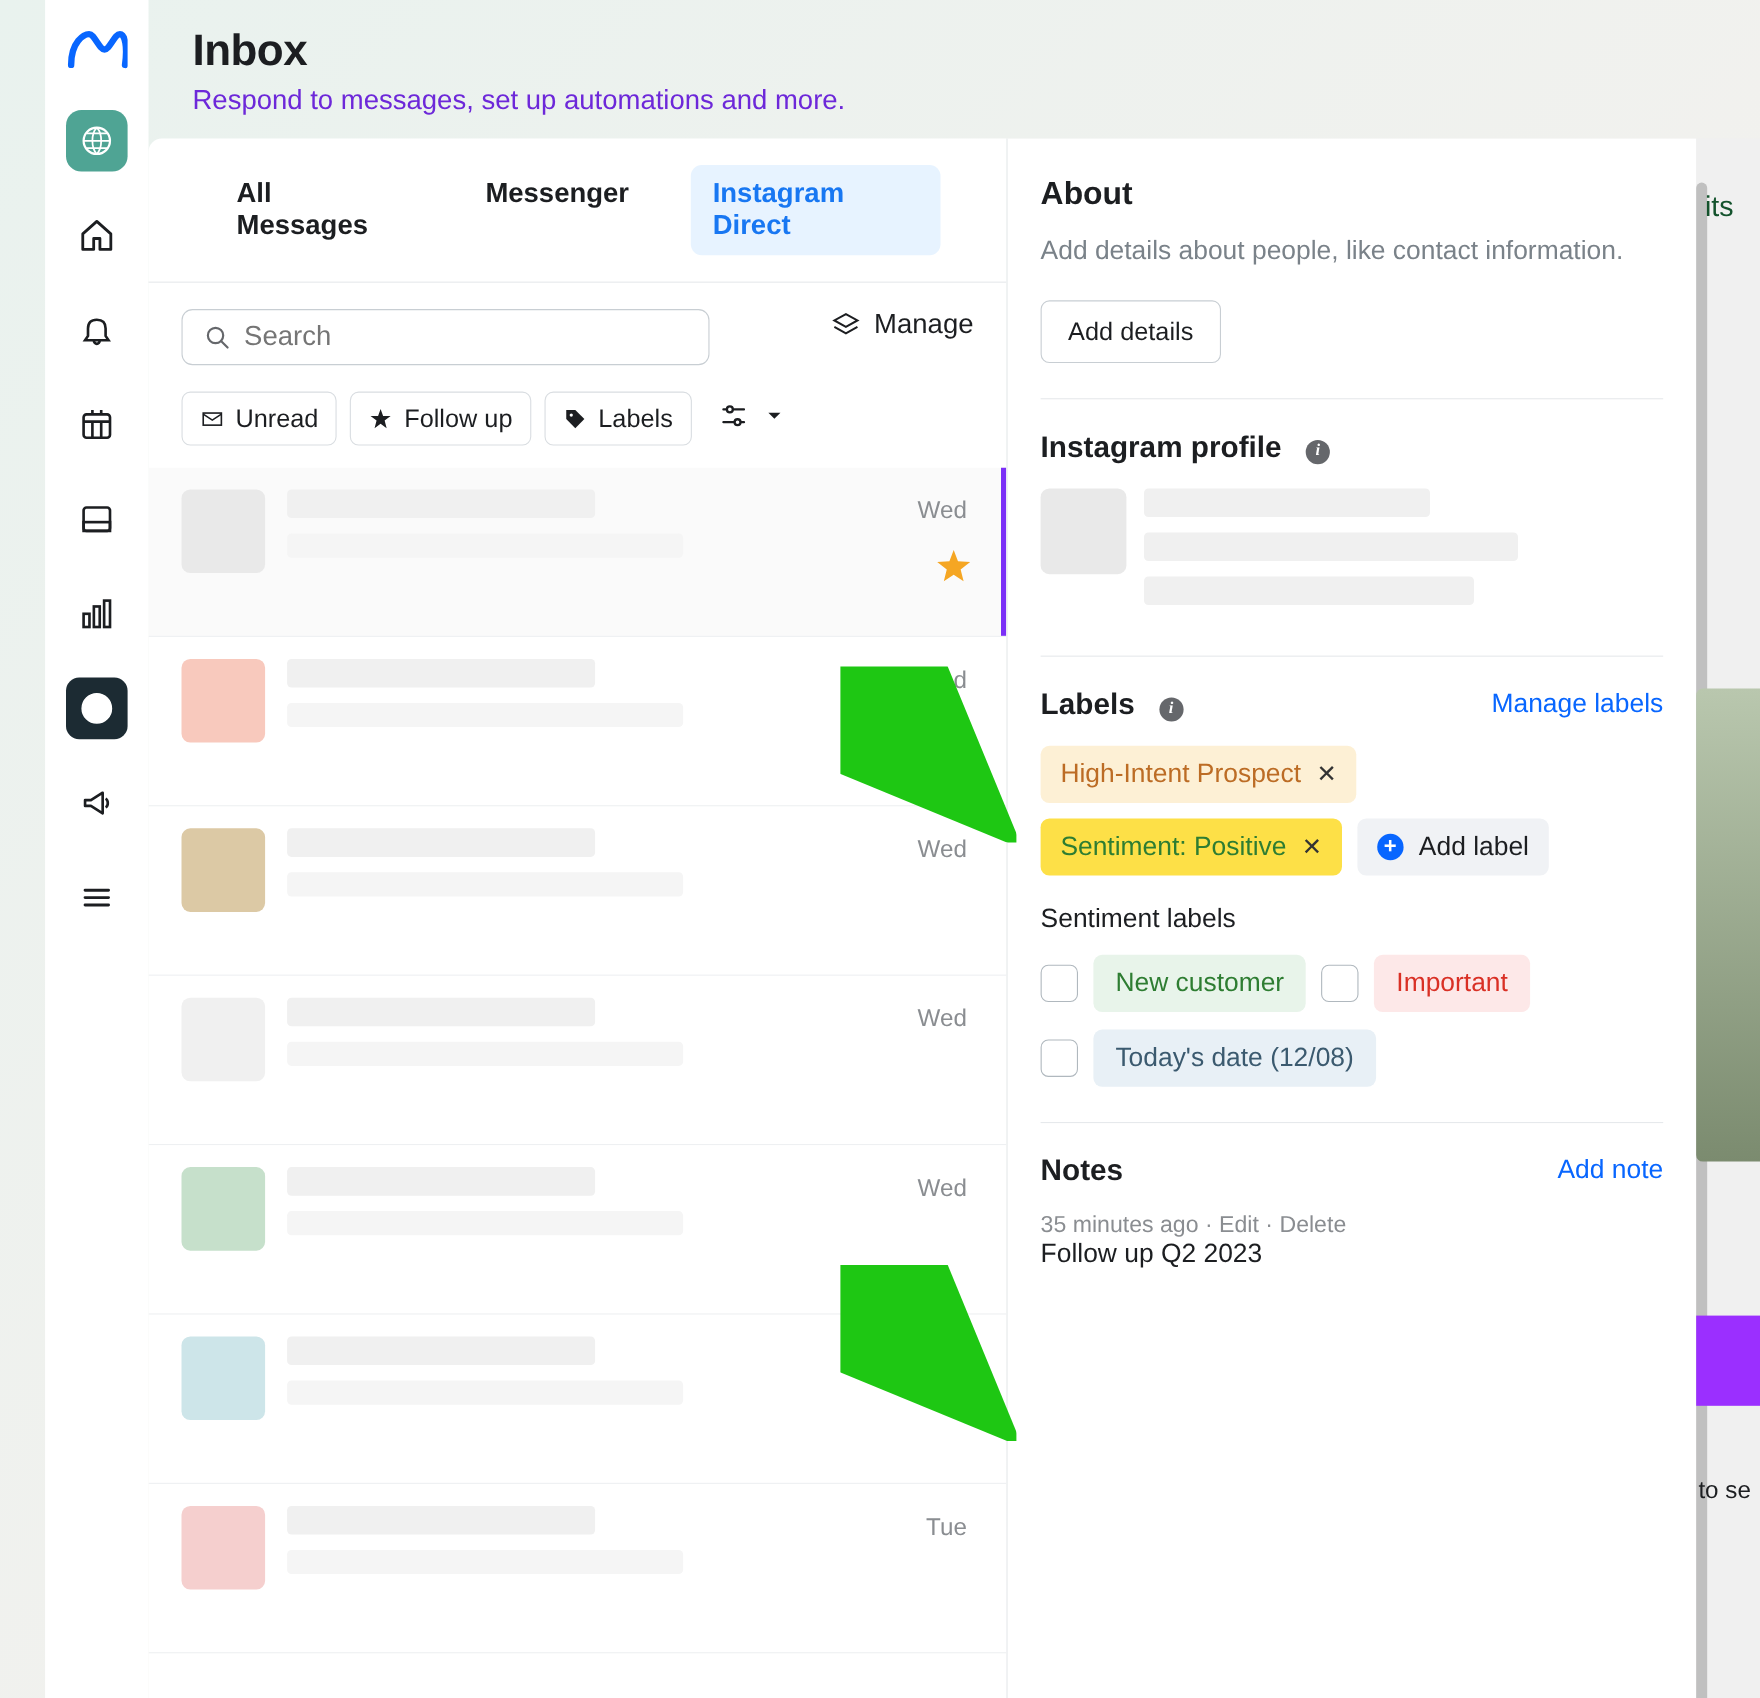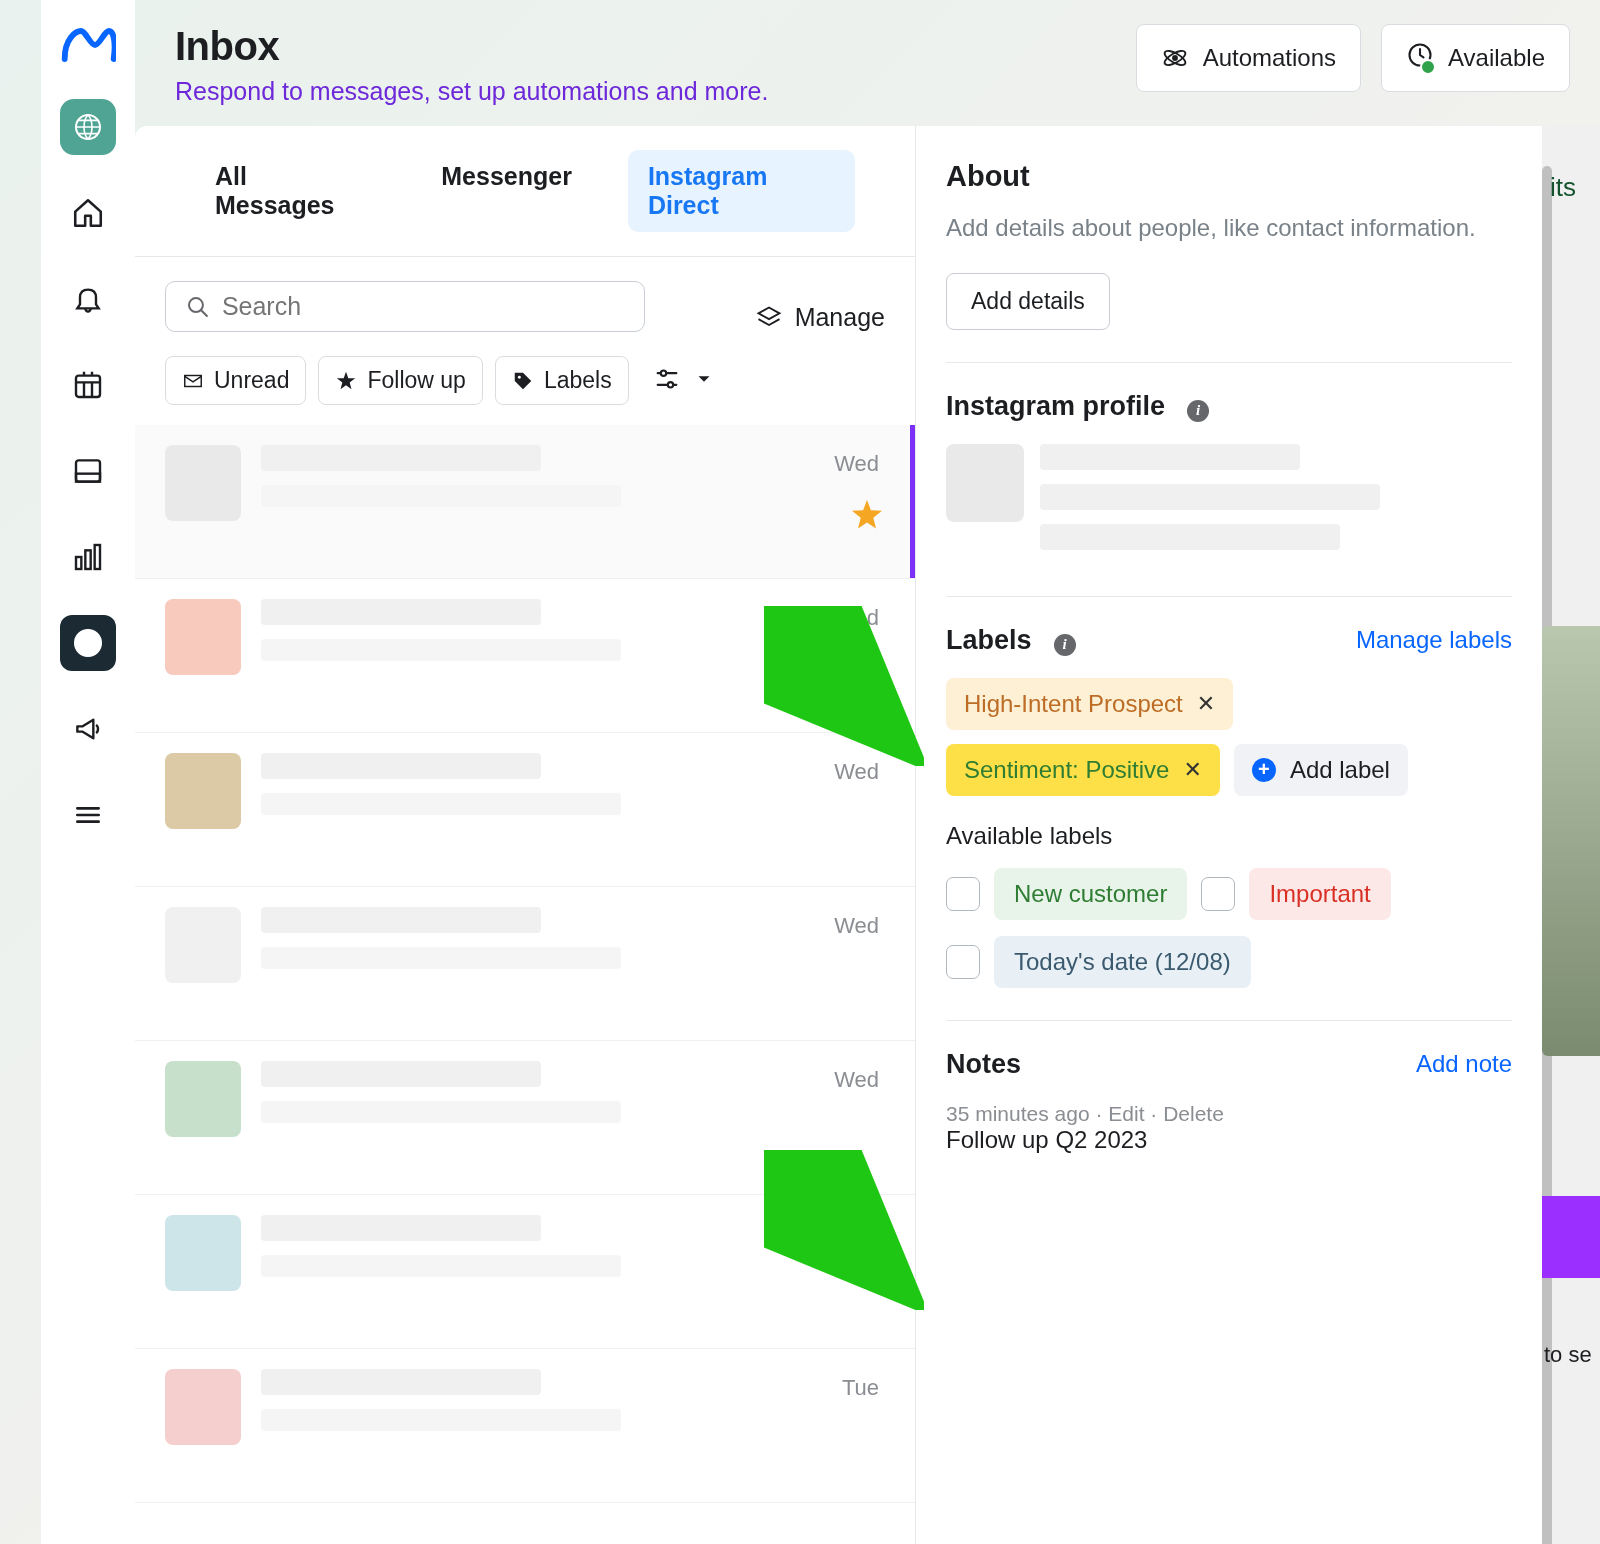--- a/index.html
+++ b/index.html
@@ -19,21 +19,21 @@
 .btn { background:#fff; border:1px solid #d9dde1; border-radius:8px; padding:16px 24px; font-size:24px; font-weight:500; color:#1c1e21; display:flex; align-items:center; gap:14px; cursor:pointer; }
 .btn svg { width:28px; height:28px; }
 .avail-dot { position:relative; }
 .avail-dot::after { content:""; position:absolute; width:12px; height:12px; background:#31a24c; border-radius:50%; bottom:0; right:-2px; border:2px solid #fff; }
 .panels { display:flex; flex:1; gap:0; padding:0 0 0 0; }
 .card { background:#fff; border-radius:12px 12px 0 0; }
 .col-list { width:780px; border-radius:12px 0 0 0; background:#fff; display:flex; flex-direction:column; border-right:0; }
 .tabs { display:flex; gap:36px; padding:24px 60px; border-bottom:1px solid #e6e9ec; }
 .tab { font-size:25px; font-weight:600; color:#1c1e21; padding:12px 20px; border-radius:10px; cursor:pointer; }
 .tab.active { background:#e7f3ff; color:#1877f2; }
-.toolbar { display:flex; align-items:flex-end; gap:28px; padding:24px 30px; }
+.toolbar { display:flex; align-items:flex-start; gap:28px; padding:24px 30px; }
 .search { flex:none; width:480px; display:flex; align-items:center; border:1px solid #c8ced3; border-radius:10px; padding:10px 20px; background:#fff; }
 .search input { border:none; outline:none; font-size:25px; color:#65676b; width:100%; background:transparent; }
 .search svg { width:26px; height:26px; margin-right:12px; }
 .toolbar .mng { display:flex; align-items:center; gap:12px; font-size:25px; color:#1c1e21; font-weight:500; cursor:pointer; margin-left:auto; }
 .filters { display:flex; gap:12px; padding:0 30px 20px 30px; align-items:center; }
 .chip { display:flex; align-items:center; gap:10px; background:#fff; border:1px solid #d9dde1; border-radius:8px; padding:10px 16px; font-size:23px; color:#1c1e21; font-weight:500; cursor:pointer; }
 .chip svg { width:22px; height:22px; }
 .filters .settings-icon { margin-left:12px; cursor:pointer; }
 .convos { flex:1; overflow:auto; }
 .convo { border-bottom:1px solid #eef0f2; height:154px; position:relative; padding:20px 30px; display:flex; }
@@ -153,39 +153,20 @@
         </svg>
     </div>
   </div>
 
   <div class="main">
     <div class="header">
       <div>
         <h1>Inbox</h1>
         <div class="sub">Respond to messages, set up automations and more.</div>
       </div>
-      <div class="header-actions">
-        <button class="btn">
-          <svg viewBox="0 0 24 24">
-              <circle cx="12" cy="12" r="2.5" fill="#1c1e21"></circle>
-              <ellipse cx="12" cy="12" rx="10" ry="4" stroke="#1c1e21" stroke-width="1.6" fill="none" transform="rotate(30 12 12)"></ellipse>
-              <ellipse cx="12" cy="12" rx="10" ry="4" stroke="#1c1e21" stroke-width="1.6" fill="none" transform="rotate(-30 12 12)"></ellipse>
-            </svg>
-          <span>Automations</span>
-        </button>
-        <button class="btn">
-          <span class="avail-dot">
-            <svg viewBox="0 0 24 24">
-                <circle cx="12" cy="12" r="9" stroke="#1c1e21" stroke-width="1.8" fill="none"></circle>
-                <path d="M12 7 V12 L15 14" stroke="#1c1e21" stroke-width="1.8" fill="none" stroke-linecap="round"></path>
-              </svg>
-          </span>
-          <span>Available</span>
-        </button>
-      </div>
     </div>
 
     <div class="panels">
 
       <div class="col-list card">
         <div class="tabs">
           <div class="tab">All Messages</div>
           <div class="tab">Messenger</div>
           <div class="tab active">Instagram Direct</div>
         </div>
@@ -339,21 +320,21 @@
               </span>
               <span class="label-pill lp-green">
                 <span>Sentiment: Positive</span>
                 <span class="x">✕</span>
               </span>
               <span class="label-pill lp-add">
                 <span class="plus">+</span>
                 <span>Add label</span>
               </span>
             </div>
-          <div class="sug-title">Available labels</div>
+          <div class="sug-title">Sentiment labels</div>
           <div class="sug-row">
             <span class="cb"></span>
             <span class="sug-green">New customer</span>
             <span class="cb"></span>
             <span class="sug-red">Important</span>
           </div>
           <div class="sug-row" style="margin-top:16px">
             <span class="cb"></span>
             <span class="sug-blue">Today's date (12/08)</span>
           </div>

